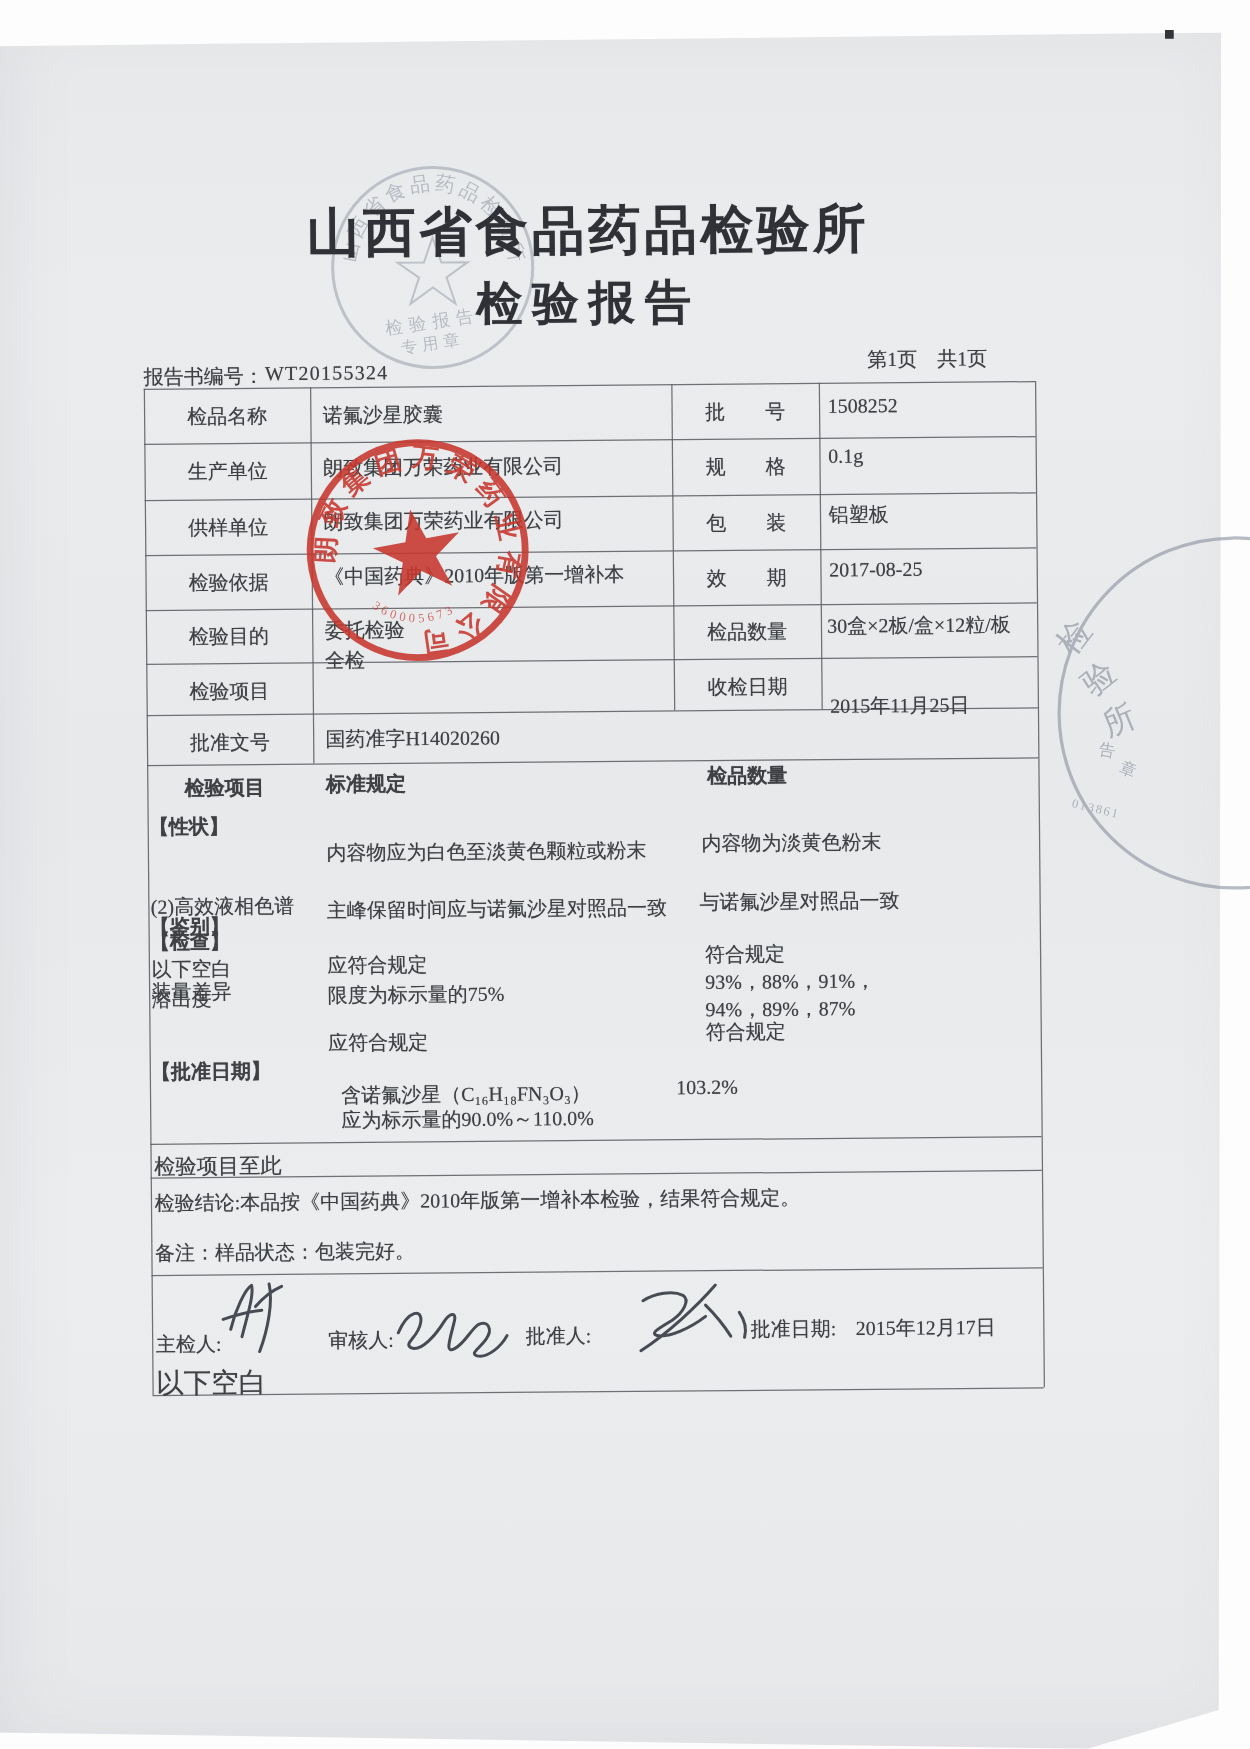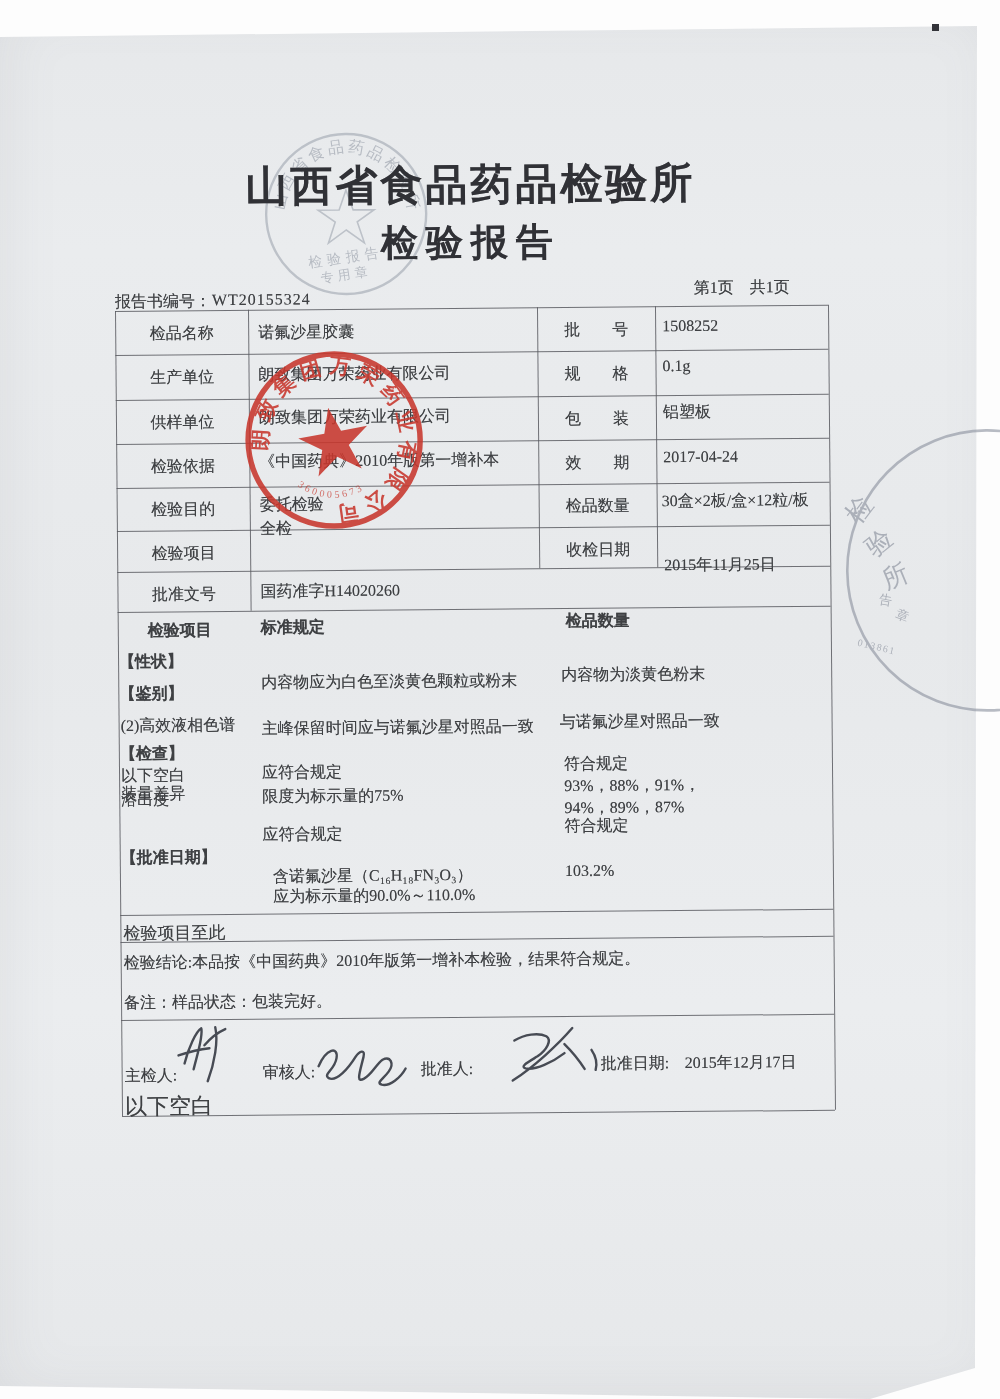--- a/index.html
+++ b/index.html
@@ -83,21 +83,21 @@
     <span class="t" style="left:662px;top:362px">0.1g</span>
 
     <span class="t lab1" style="top:413px">供样单位</span>
     <span class="t" style="left:258px;top:409px">朗致集团万荣药业有限公司</span>
     <span class="t lab3" style="top:413px">包　　装</span>
     <span class="t" style="left:662px;top:407px">铝塑板</span>
 
     <span class="t lab1" style="top:457px">检验依据</span>
     <span class="t" style="left:258px;top:453px">《中国药典》2010年版第一增补本</span>
     <span class="t lab3" style="top:457px">效　　期</span>
-    <span class="t" style="left:662px;top:453px">2017-04-24</span>
+    <span class="t" style="left:662px;top:453px">2017-08-25</span>
 
     <span class="t lab1" style="top:500px">检验目的</span>
     <span class="t" style="left:258px;top:496px">委托检验</span>
     <span class="t lab3" style="top:500px">检品数量</span>
     <span class="t" style="left:660px;top:496px">30盒×2板/盒×12粒/板</span>
 
     <span class="t lab1" style="top:544px">检验项目</span>
     <span class="t" style="left:258px;top:520px">全检</span>
     <span class="t lab3" style="top:544px">收检日期</span>
     <span class="t" style="left:662px;top:560px">2015年11月25日</span>
@@ -106,21 +106,21 @@
     <span class="t" style="left:258px;top:583px">国药准字H14020260</span>
 
     <span class="t sect" style="left:145px;top:621px">检验项目</span>
     <span class="t sect" style="left:258px;top:619px">标准规定</span>
     <span class="t sect" style="left:563px;top:615px">检品数量</span>
 
     <span class="t sect" style="left:116px;top:652px">【性状】</span>
     <span class="t" style="left:258px;top:674px">内容物应为白色至淡黄色颗粒或粉末</span>
     <span class="t" style="left:558px;top:669px">内容物为淡黄色粉末</span>
 
-    <span class="t sect" style="left:116px;top:684px">【鉴别】</span>
+    <span class="t sect" style="left:116px;top:732px">【鉴别】</span>
     <span class="t" style="left:117px;top:716px">(2)高效液相色谱</span>
     <span class="t" style="left:258px;top:720px">主峰保留时间应与诺氟沙星对照品一致</span>
     <span class="t" style="left:556px;top:716px">与诺氟沙星对照品一致</span>
 
     <span class="t sect" style="left:116px;top:744px">【检查】</span>
     <span class="t" style="left:117px;top:766px">以下空白</span>
     <span class="t" style="left:258px;top:764px">应符合规定</span>
     <span class="t" style="left:560px;top:758px">符合规定</span>
 
     <span class="t" style="left:117px;top:790px">溶出度</span>
@@ -128,21 +128,21 @@
     <span class="t" style="left:560px;top:780px">93%，88%，91%，</span>
     <span class="t" style="left:560px;top:802px">94%，89%，87%</span>
 
     <span class="t" style="left:117px;top:784px">装量差异</span>
     <span class="t" style="left:258px;top:826px">应符合规定</span>
     <span class="t" style="left:560px;top:820px">符合规定</span>
 
     <span class="t sect" style="left:116px;top:848px">【批准日期】</span>
     <span class="t" style="left:268px;top:868px">含诺氟沙星（C₁₆H₁₈FN₃O₃）</span>
     <span class="t" style="left:268px;top:888px">应为标示量的90.0%～110.0%</span>
-    <span class="t" style="left:560px;top:866px">103.2%</span>
+    <span class="t" style="left:536px;top:866px">103.2%</span>
 
     <span class="t" style="left:118px;top:922px;font-size:17px">检验项目至此</span>
     <span class="t" style="left:118px;top:953px">检验结论:本品按《中国药典》2010年版第一增补本检验，结果符合规定。</span>
     <span class="t" style="left:118px;top:993px">备注：样品状态：包装完好。</span>
 
     <span class="t" style="left:118px;top:1066px">主检人:</span>
     <span class="t" style="left:256px;top:1064px">审核人:</span>
     <span class="t" style="left:414px;top:1062px">批准人:</span>
     <span class="t" style="left:594px;top:1058px">批准日期:</span>
     <span class="t" style="left:678px;top:1058px">2015年12月17日</span>

